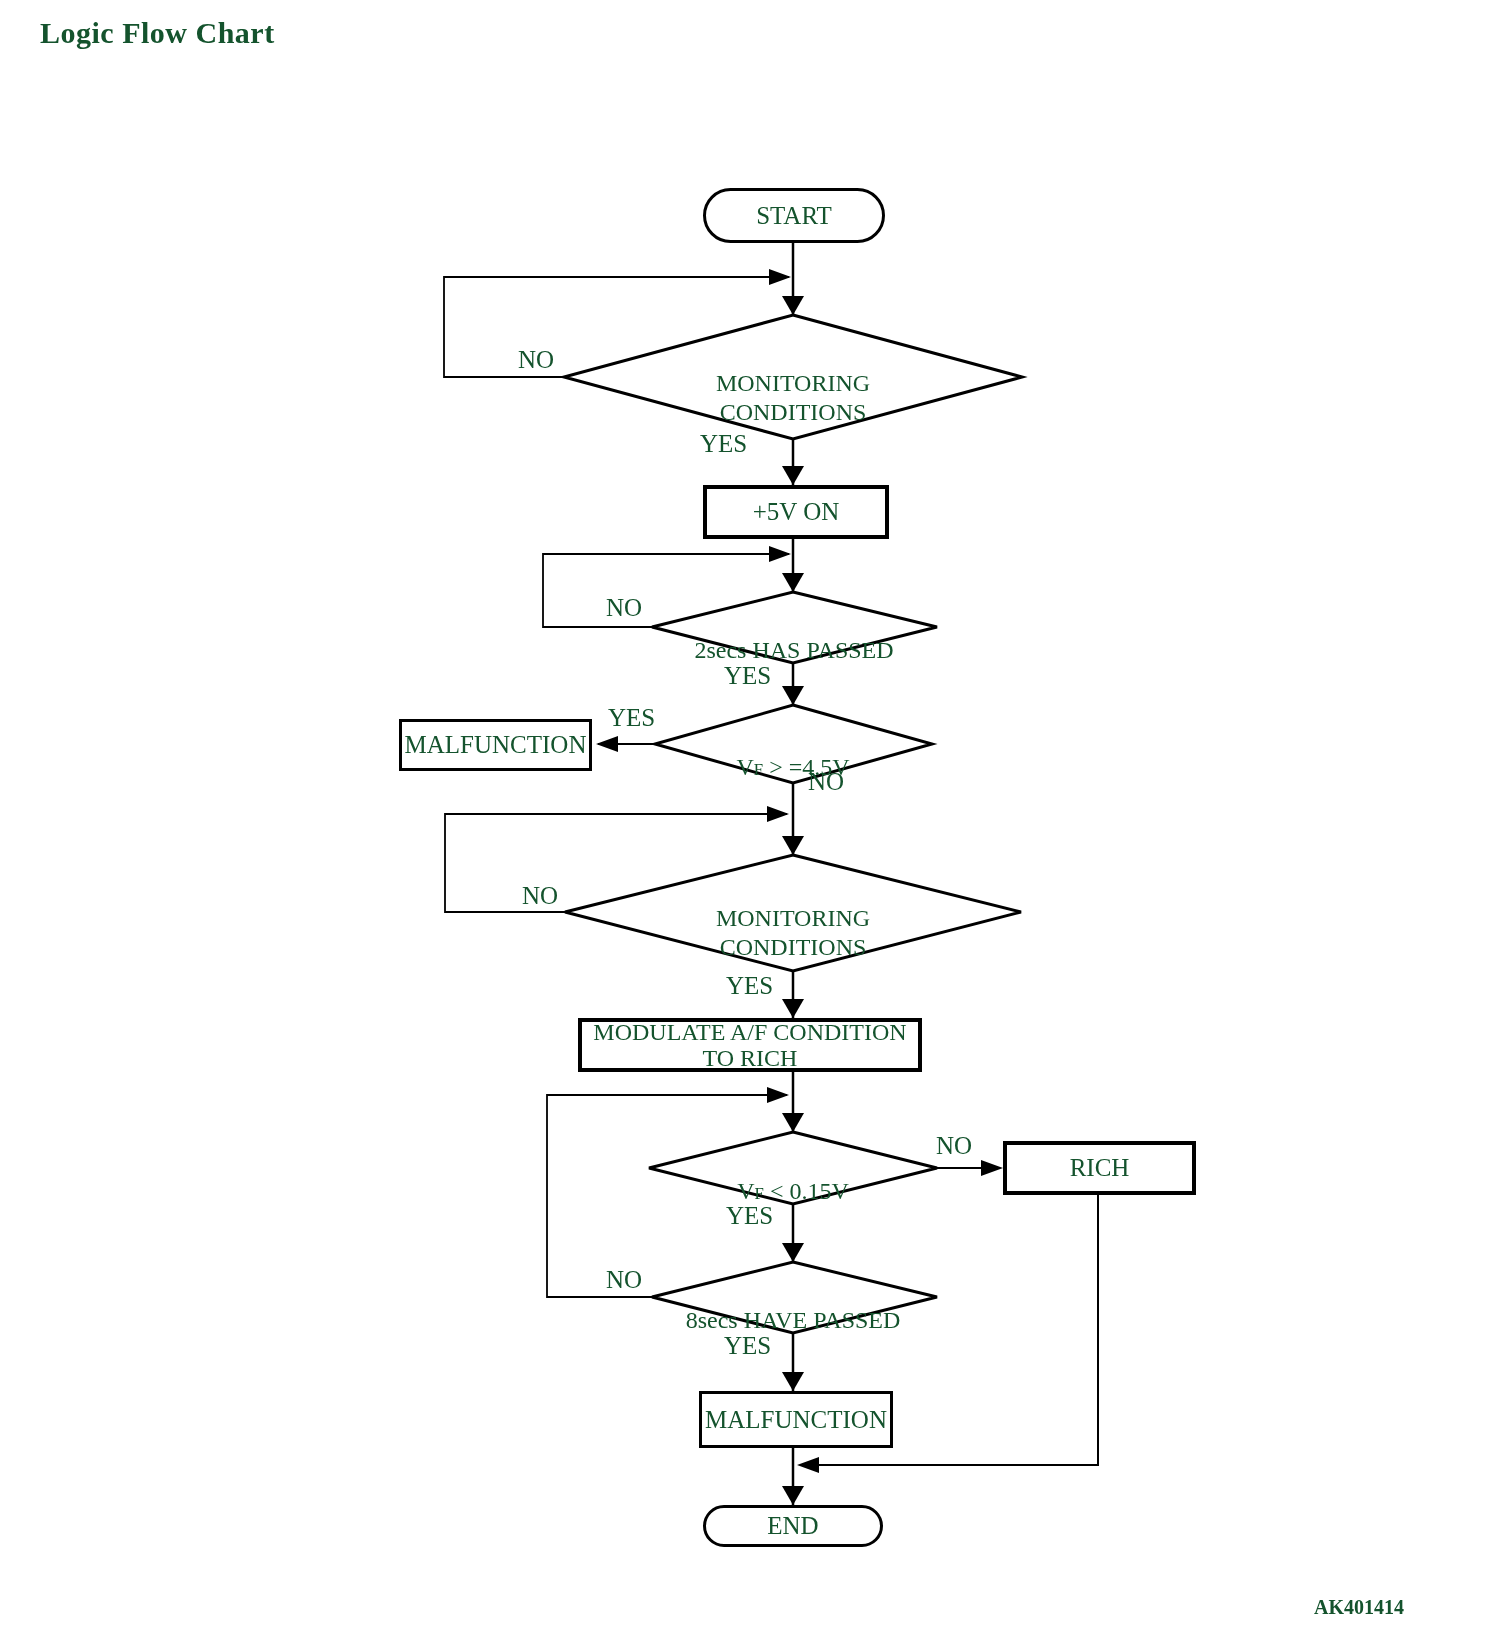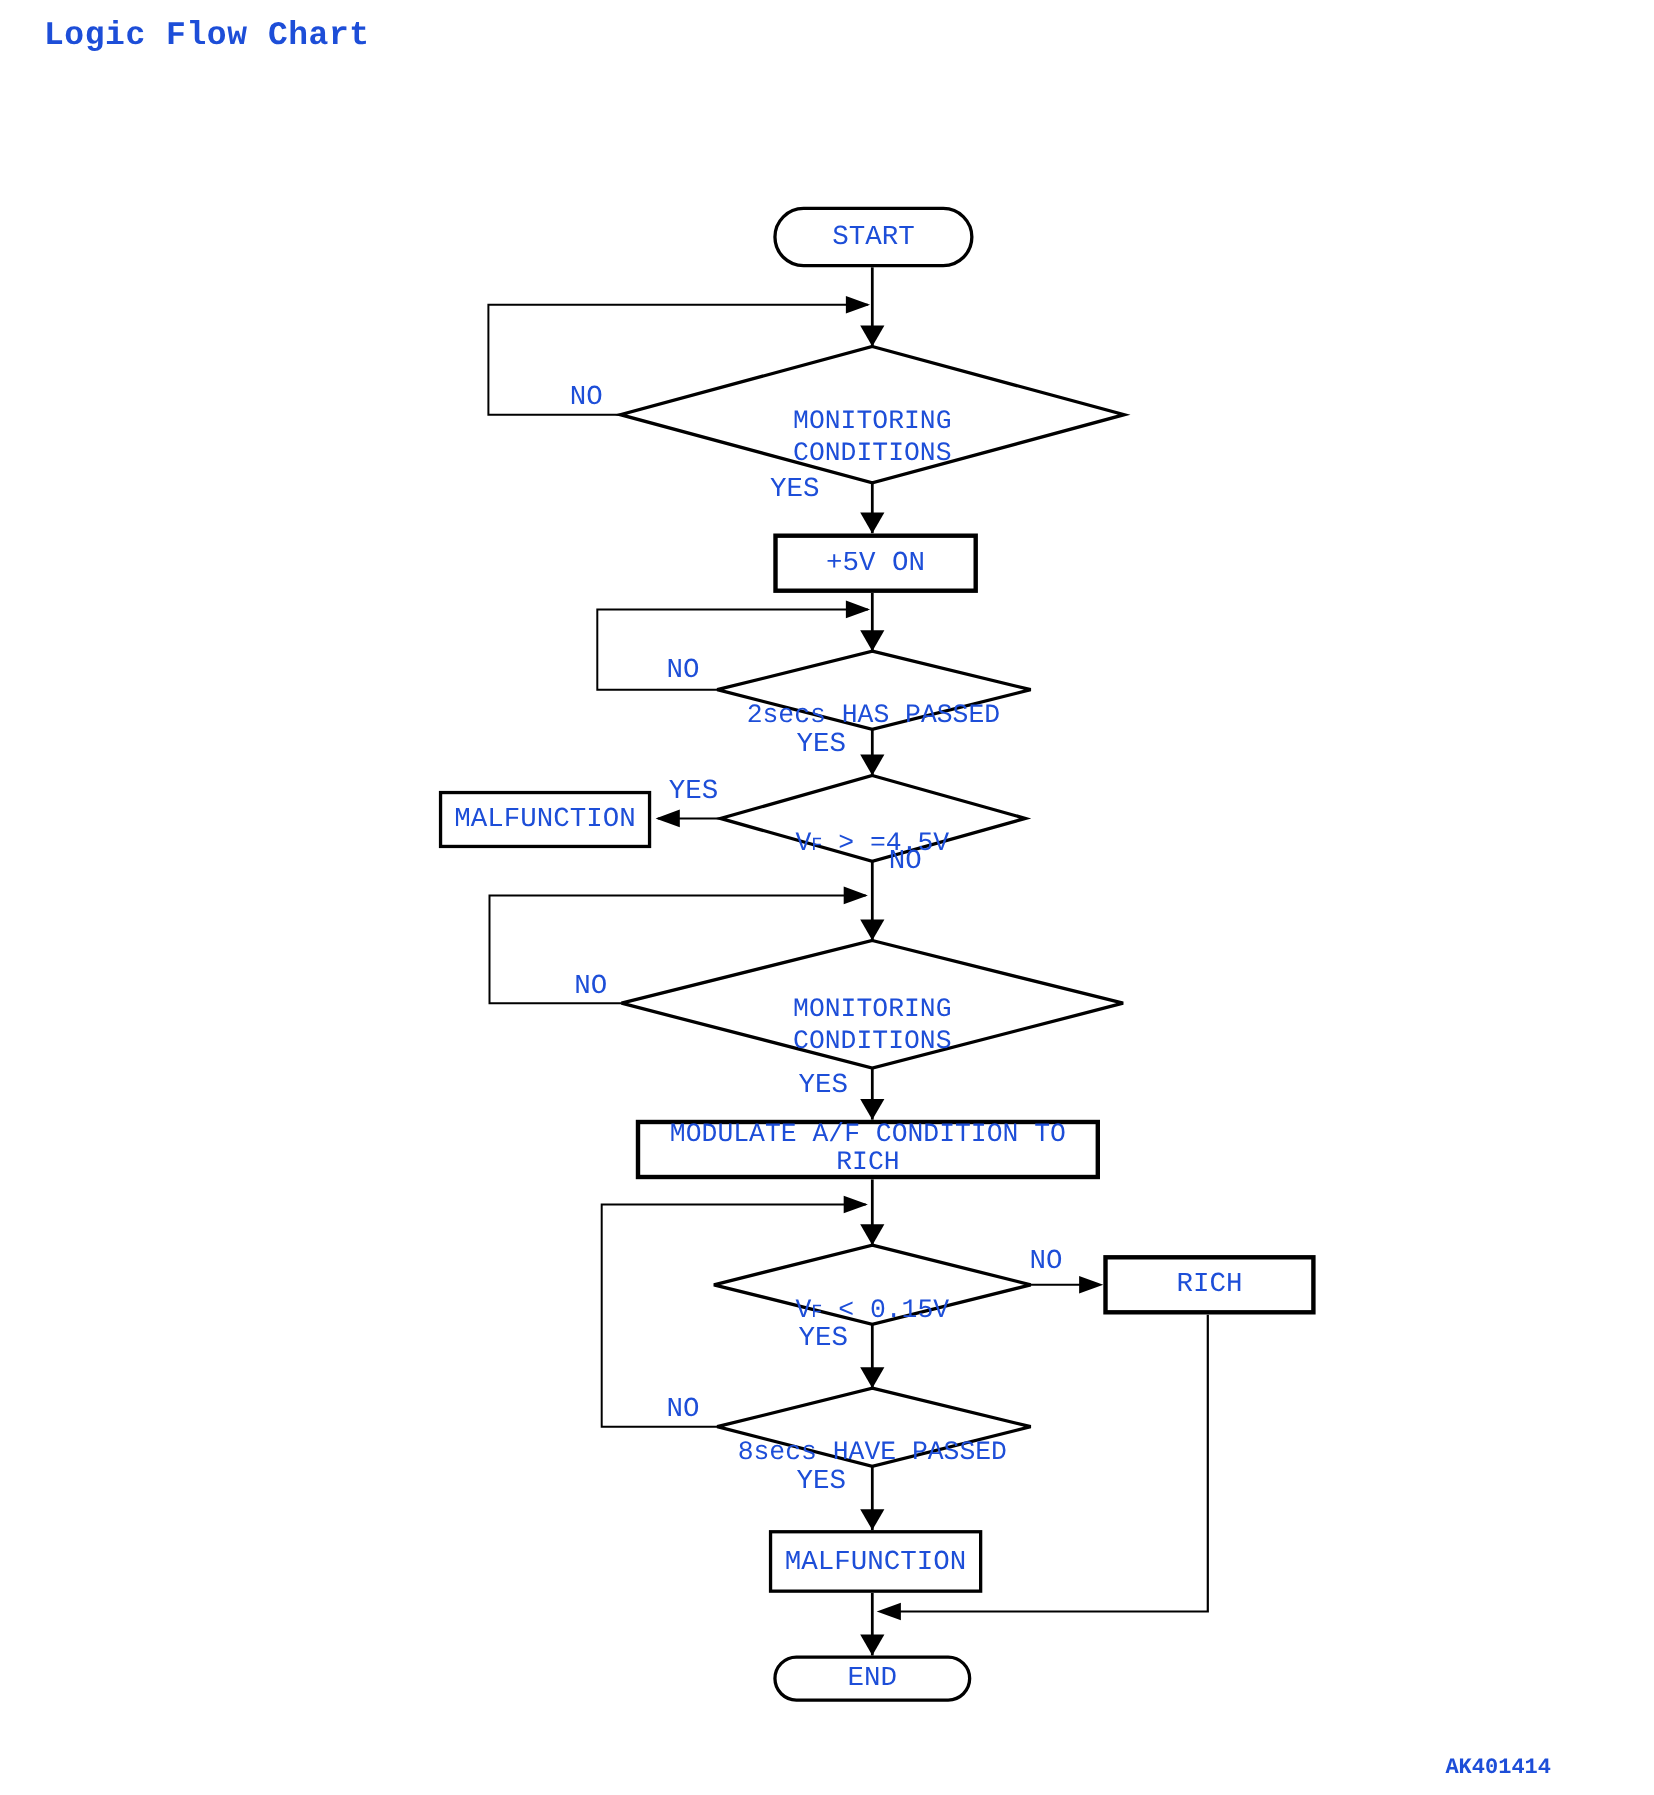--- a/index.html
+++ b/index.html
@@ -1,22 +1,22 @@
 <!DOCTYPE html>
 <html><head>
 <meta charset="utf-8">
 <style>
   html, body { margin: 0; padding: 0; background: #ffffff; }
   #canvas {
     position: relative;
     width: 1504px;
     height: 1632px;
     background: #ffffff;
-    font-family: Liberation Mono, monospace;
-    color: #1d4ed8;
+    font-family: Liberation Serif, serif;
+    color: #14532d;
     overflow: hidden;
   }
   #canvas svg { position: absolute; left: 0; top: 0; }
   .title {
     position: absolute;
     left: 40px; top: 16px;
     font-size: 30px;
     font-weight: bold;
     letter-spacing: 0.5px;
   }
@@ -119,21 +119,21 @@
 
   <div class="title">Logic Flow Chart</div>
   <div class="figcode">AK401414</div>
 
   <div class="node terminator" style="left:703px; top:188px; width:182px; height:55px;">START</div>
 
   <div class="node proc-bold" style="left:703px; top:485px; width:186px; height:54px;">+5V ON</div>
 
   <div class="node proc-med" style="left:399px; top:719px; width:193px; height:52px;">MALFUNCTION</div>
 
-  <div class="node proc-bold small-font" style="left:578px; top:1018px; width:422px; height:54px;">MODULATE A/F CONDITION TO RICH</div>
+  <div class="node proc-bold small-font" style="left:578px; top:1018px; width:344px; height:54px;">MODULATE A/F CONDITION TO RICH</div>
 
   <div class="node proc-bold" style="left:1003px; top:1141px; width:193px; height:54px;">RICH</div>
 
   <div class="node proc-med" style="left:699px; top:1391px; width:194px; height:57px;">MALFUNCTION</div>
 
   <div class="node terminator" style="left:703px; top:1505px; width:180px; height:42px;">END</div>
 
   <div class="diamond-label" style="left:643px; top:345px; width:300px;">MONITORING
 CONDITIONS</div>
 

